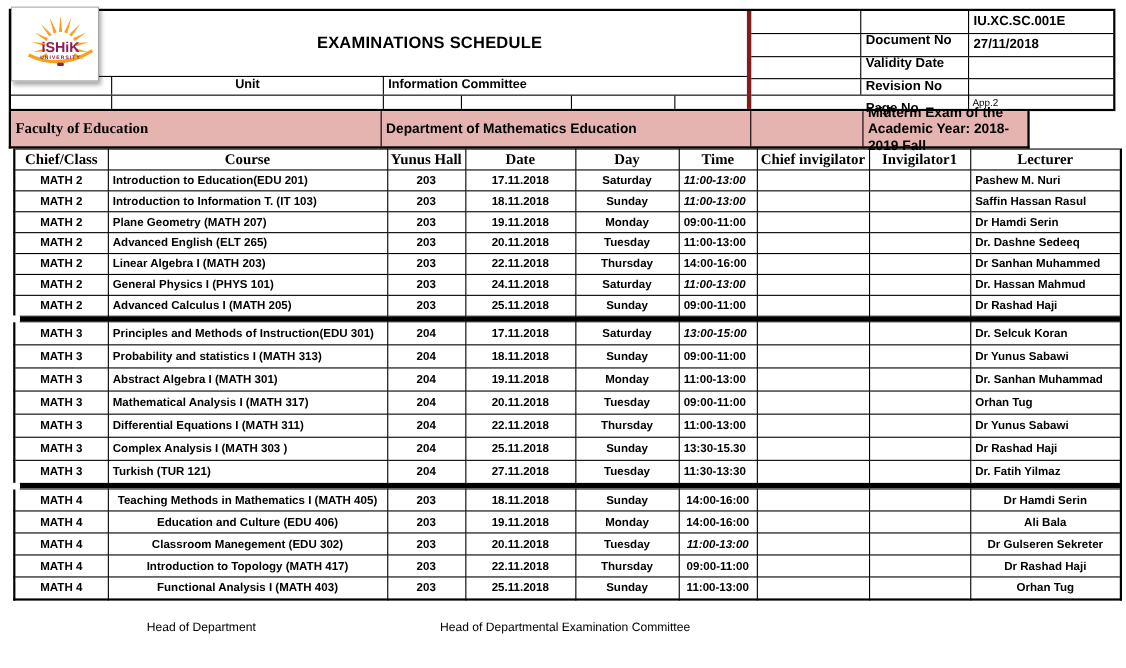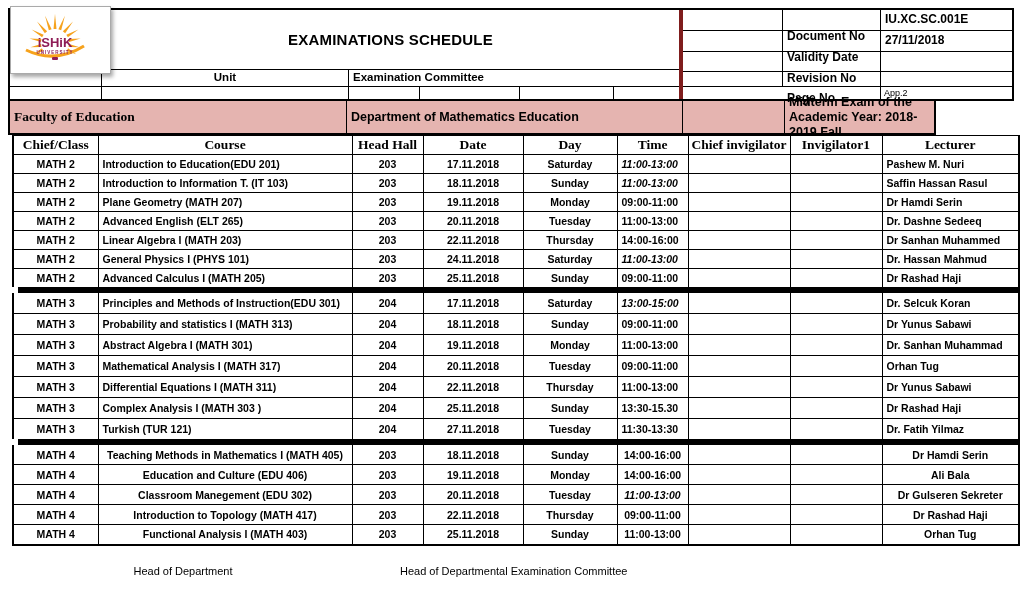--- a/index.html
+++ b/index.html
@@ -54,21 +54,21 @@
   td.c-grade, td.c-hall, td.c-date, td.c-day { text-align:center; }
   td.it { font-style:italic; }
   tr.sep td { height:5px; padding:0; background:#000; border-left:10px solid #fff; border-right:1px solid #000; }
 
   
   .footer { position:relative; height:24px; margin-top:19px; font-size:11px; font-weight:normal; }
   .f-left  { position:absolute; left:80px; width:190px; text-align:center; }
   .f-right { position:absolute; left:392px; }
 
   
-  .logo-box { position:absolute; left:2px; top:-2px; width:101px; height:68px; background:#fff;
+  .logo-box { position:absolute; left:2px; top:-2px; width:80px; height:68px; background:#fff;
               border:1px solid #aaa; box-shadow:2px 3px 4px rgba(0,0,0,.35); z-index:5; }
 </style>
 </head>
 <body>
 
 <div class="doc">
 
   <div class="logo-box">
     <svg width="88" height="66" viewBox="0 0 88 66">
       <g fill="#f6a21c">
@@ -94,21 +94,21 @@
   </div>
 
   <div class="tophead">
     <div class="th-left">
       <div class="title-row">
         <div class="title">EXAMINATIONS SCHEDULE</div>
       </div>
       <div class="unit-row">
         <div class="spacer"></div>
         <div class="unit-cell">Unit</div>
-        <div class="committee-cell">Examination Committee</div>
+        <div class="committee-cell">Information Committee</div>
       </div>
       <div class="blank-row">
         <div class="b1"></div>
           <div class="b2"></div>
         <div class="b3"></div>
           <div class="b4"></div>
         <div class="b5"></div>
           <div class="b6"></div>
       </div>
     </div>
@@ -156,21 +156,21 @@
         <col style="width:94px">
         <col style="width:71px">
       <col style="width:102px">
         <col style="width:92px">
         <col style="width:137px">
     </colgroup>
     <thead>
         <tr>
           <th>Chief/Class</th>
           <th>Course</th>
-          <th>Head Hall</th>
+          <th>Yunus Hall</th>
           <th>Date</th>
           <th>Day</th>
           <th>Time</th>
           <th>Chief invigilator</th>
           <th>Invigilator1</th>
           <th>Lecturer</th>
         </tr>
       </thead>
     <tbody>
         <tr class="g0">

